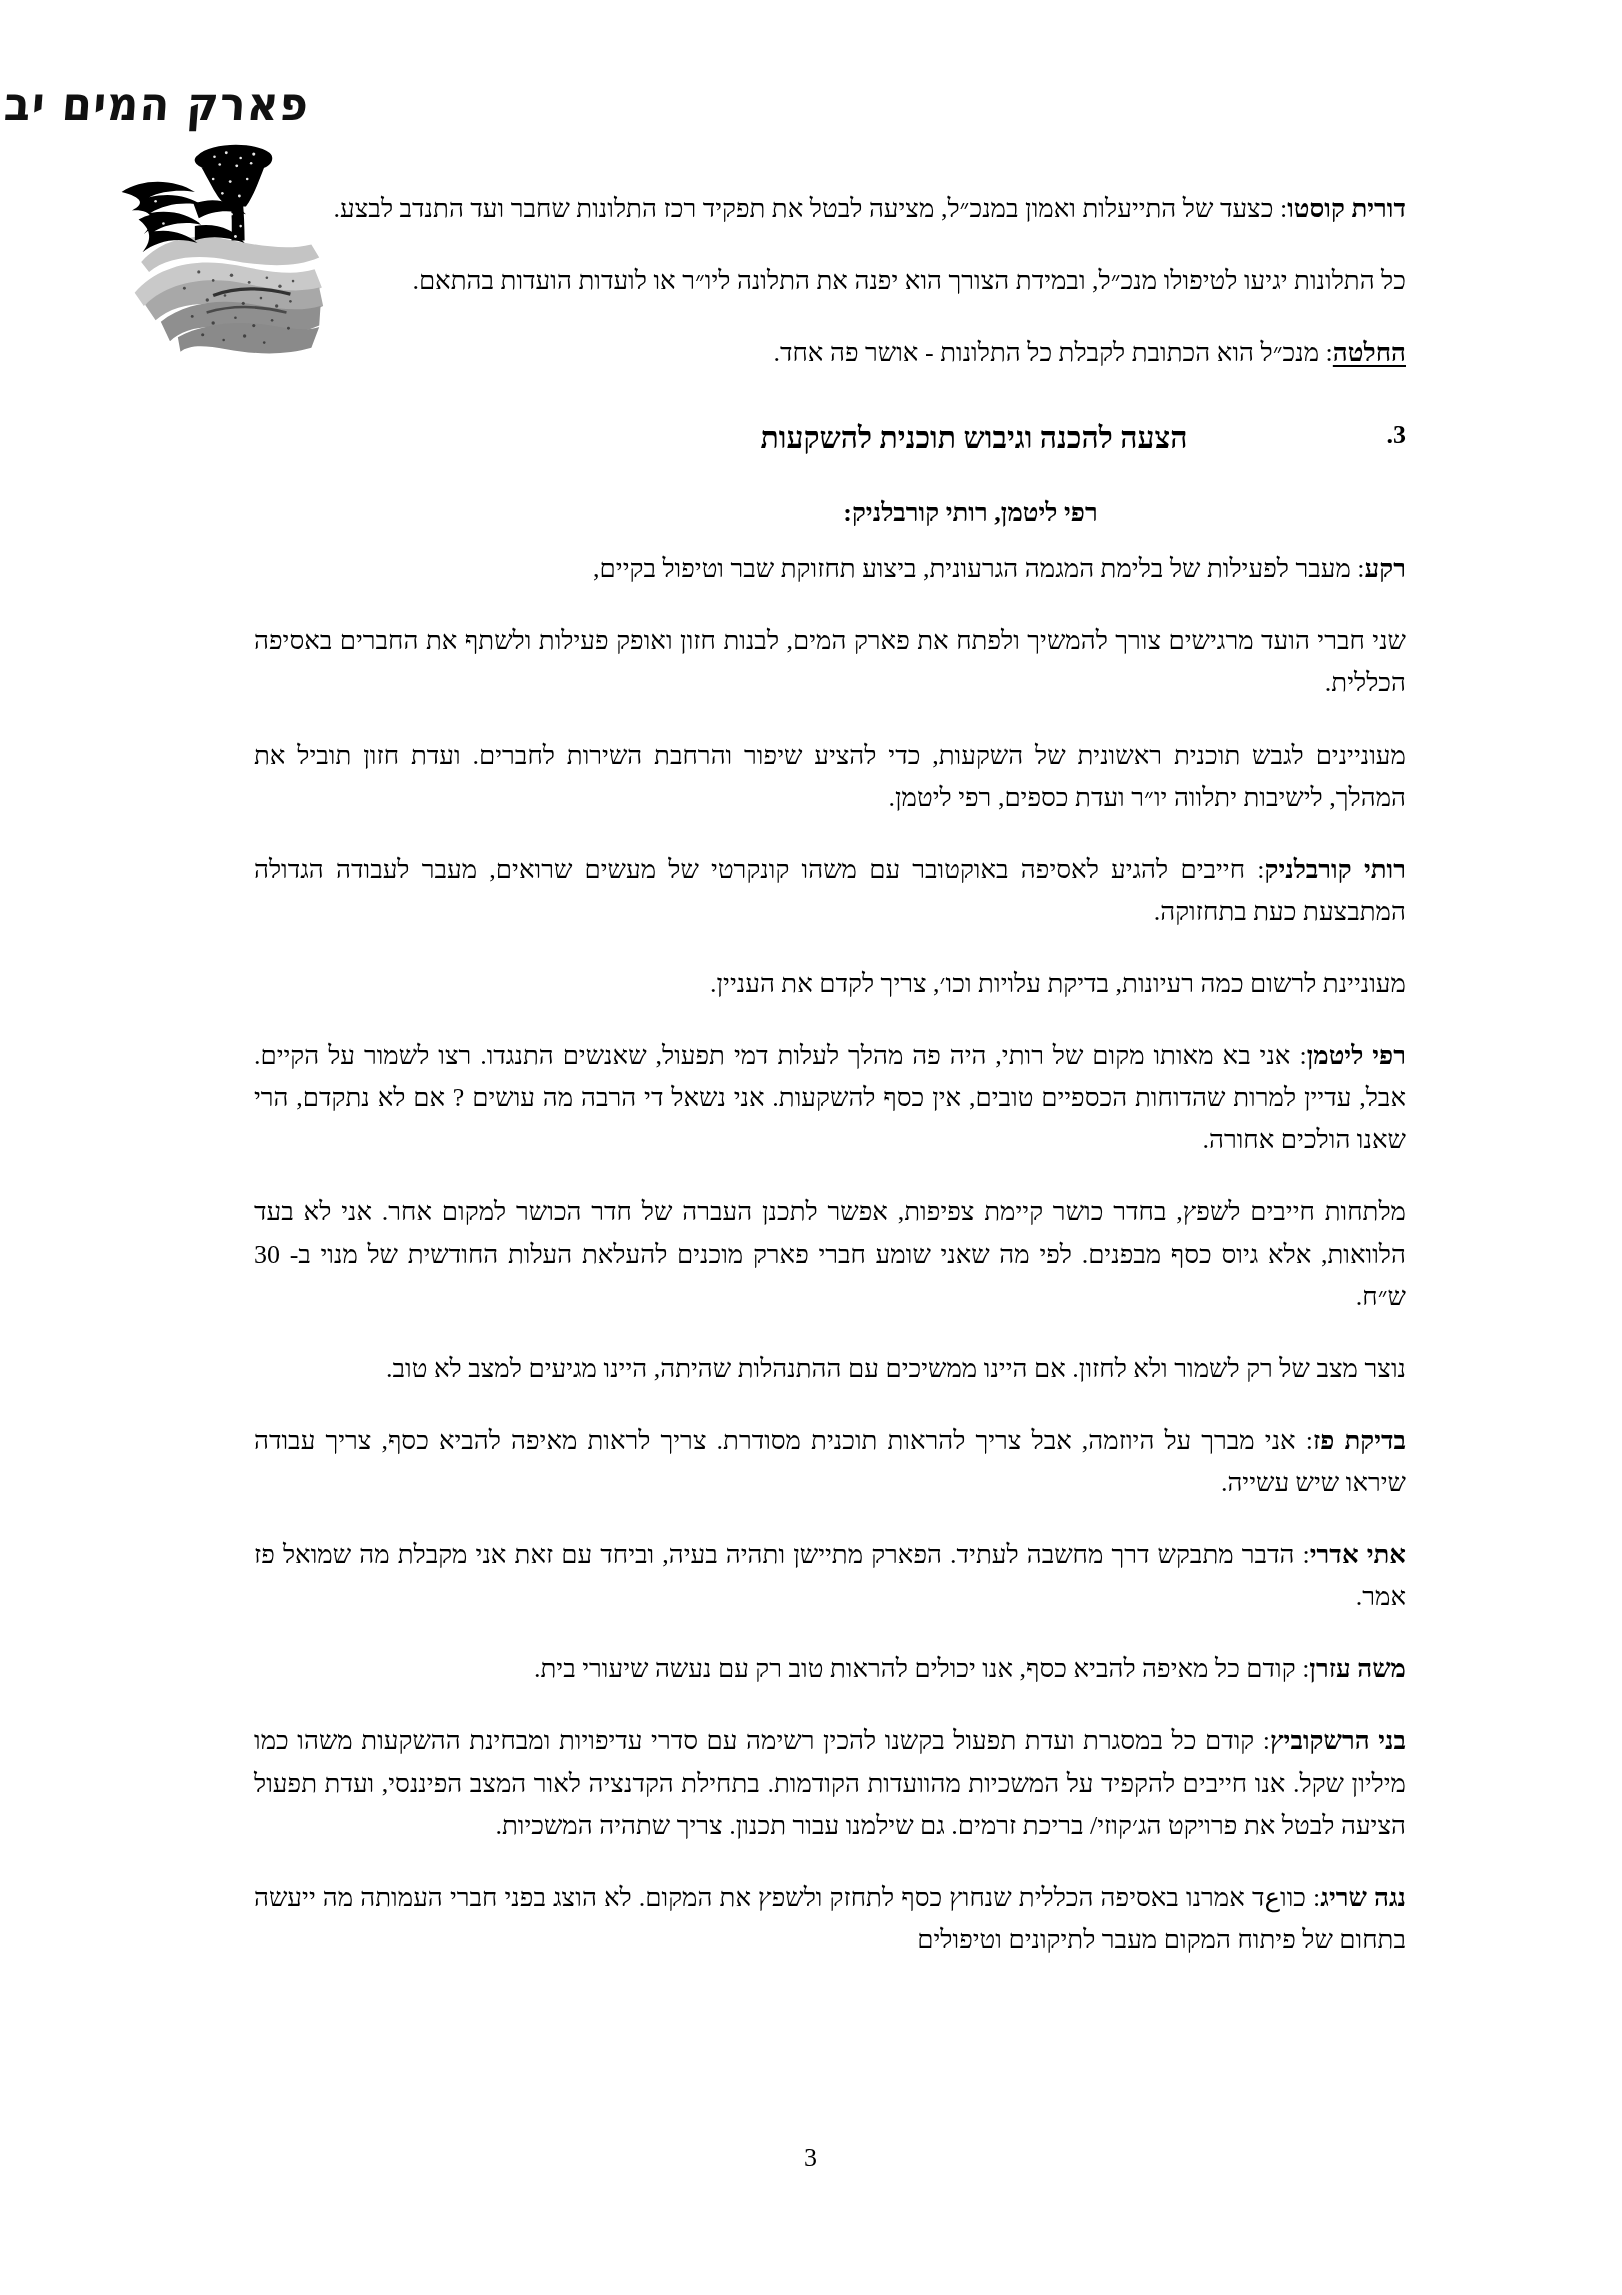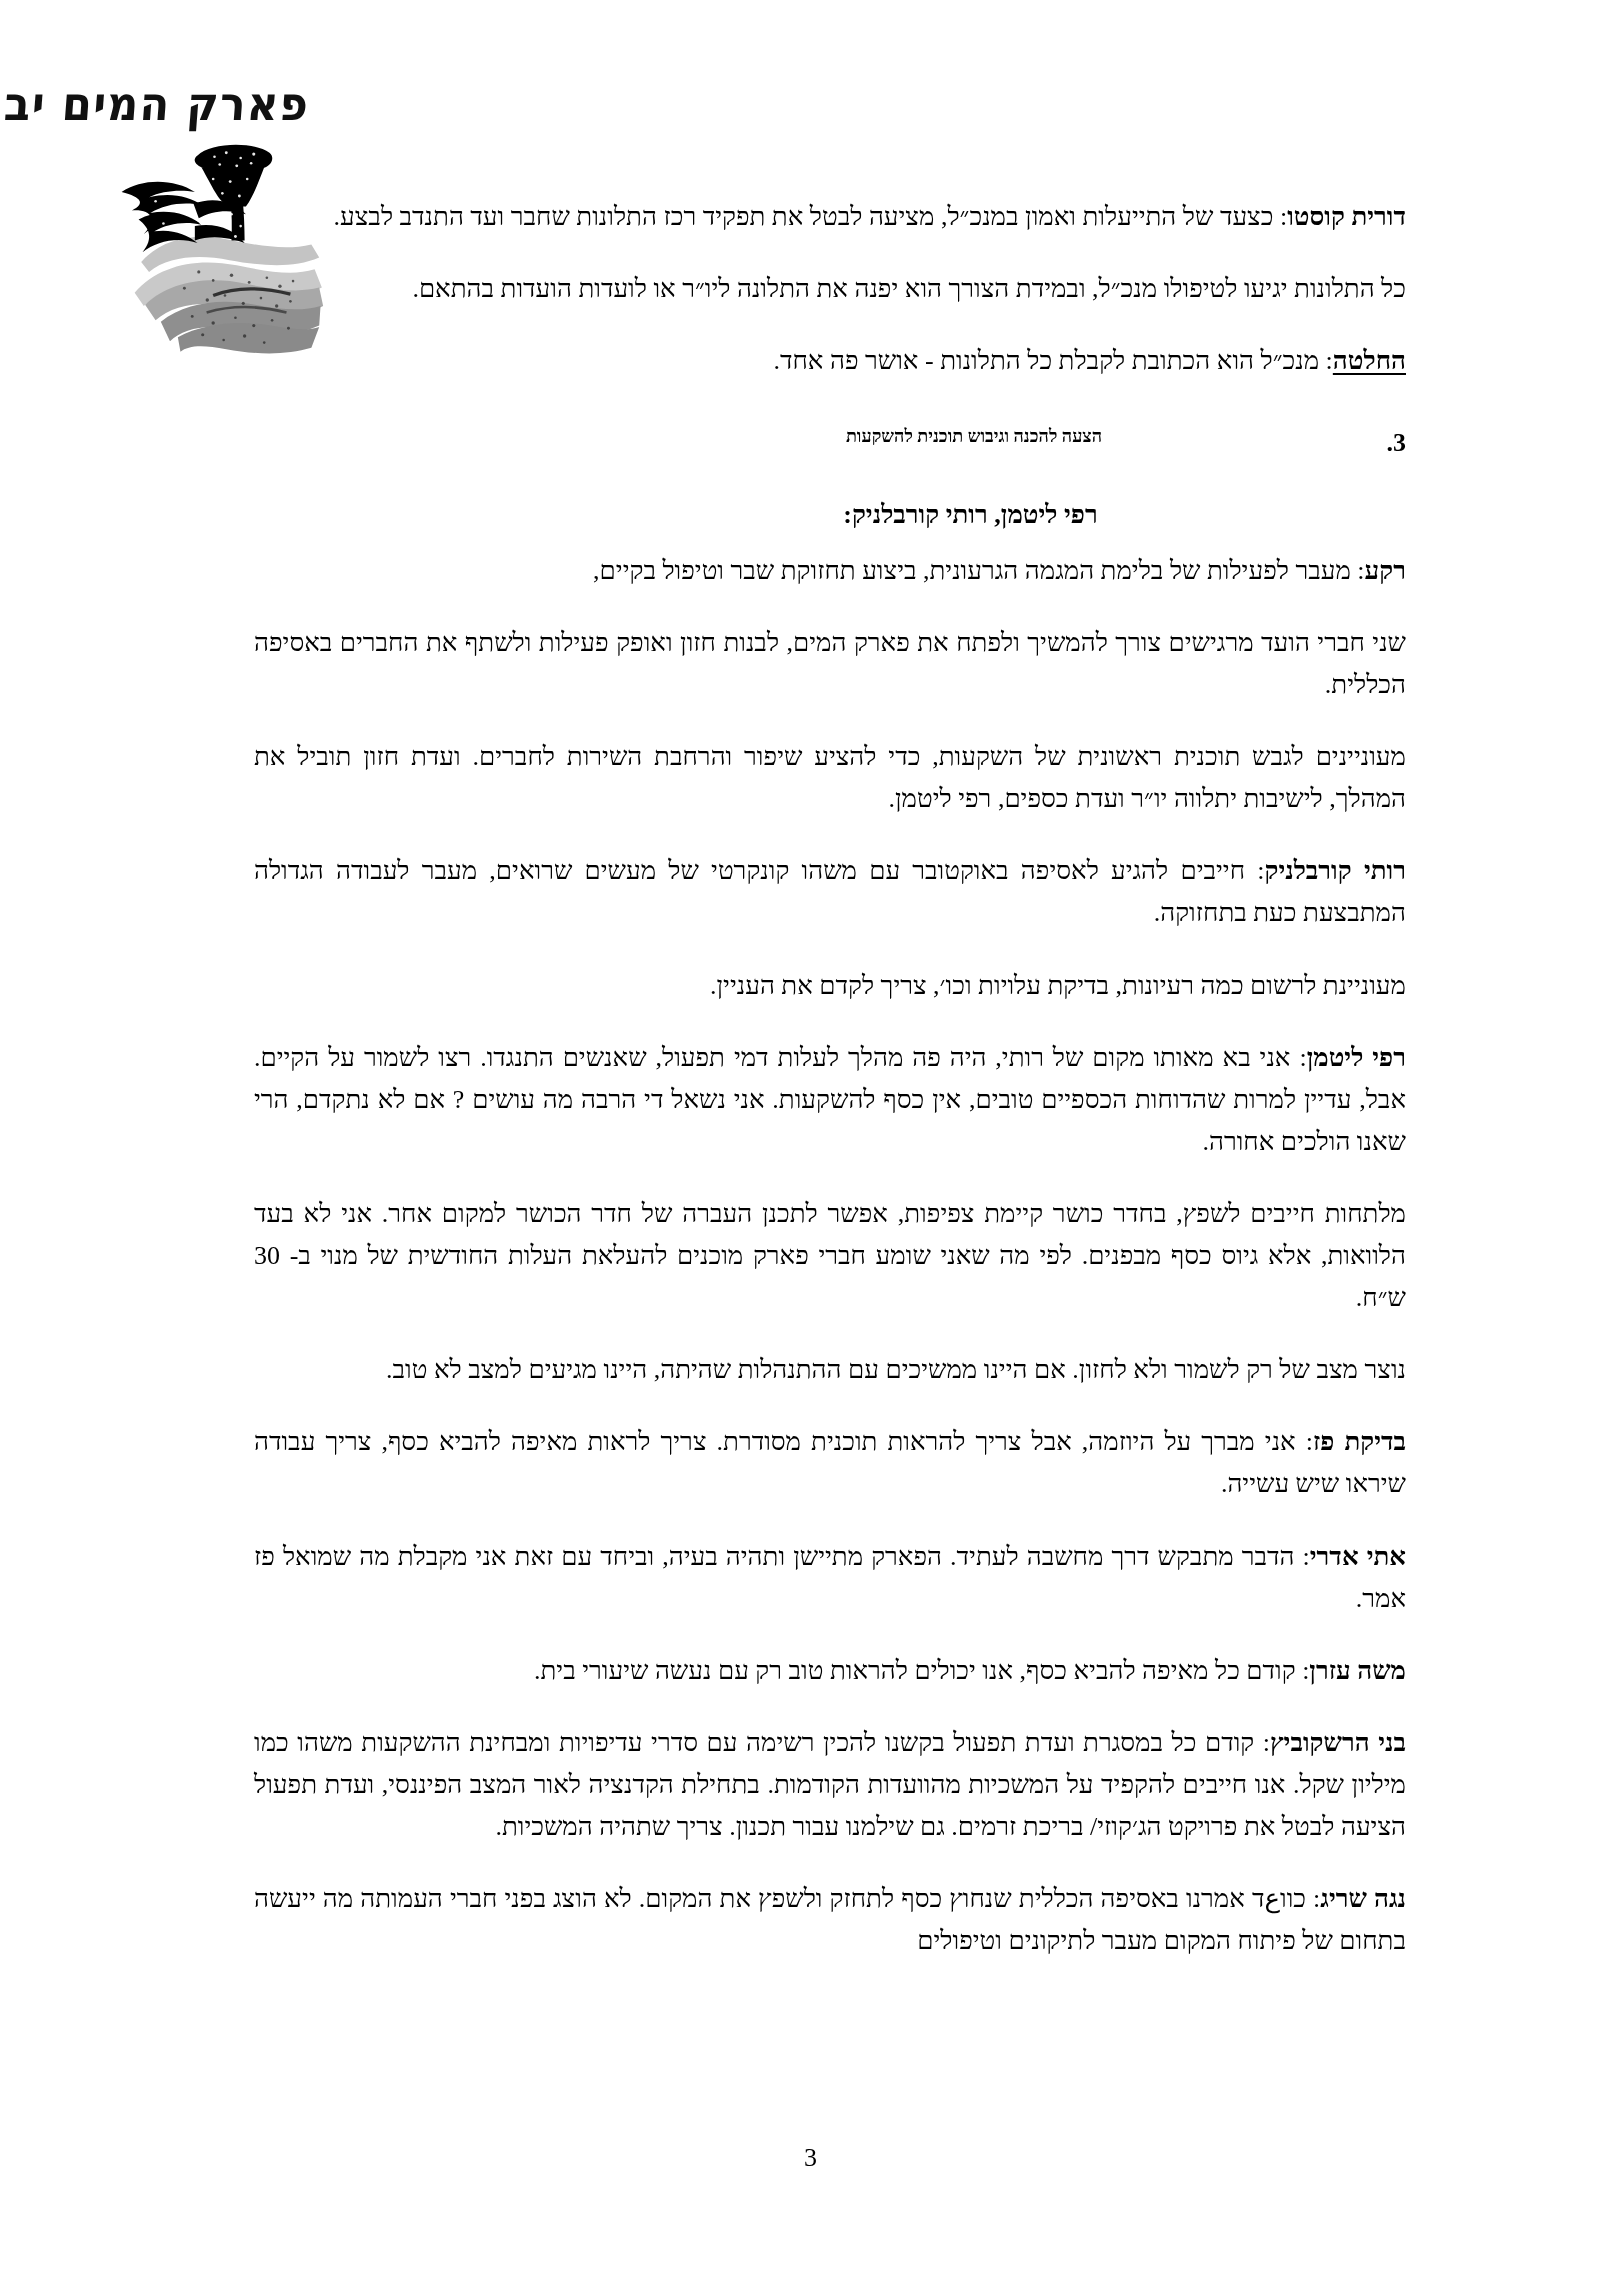--- a/index.html
+++ b/index.html
@@ -48,21 +48,21 @@
     top: 62px;
     right: -5.2px;
     width: 216px;
     height: 216px;
   }
   .logo-mark svg { display: block; width: 100%; height: 100%; }
 
   
   .body-col {
     position: absolute;
-    top: 196px;
+    top: 188px;
     right: 216px;
     width: 1152px;
   }
   p.para {
     margin: 0 0 30px 0;
     font-size: 26px;
     line-height: 1.62;
     text-align: justify;
     text-align-last: right;
     direction: rtl;
@@ -89,21 +89,21 @@
     direction: rtl;
   }
   .numbered .num {
     font-size: 26px;
     font-weight: 700;
     line-height: 1.62;
     min-width: 30px;
     text-align: right;
   }
   .numbered .heading-text {
-    font-size: 18px;
+    font-size: 30px;
     font-weight: 700;
     line-height: 1.62;
     flex: 1;
     text-align: center;
     padding-left: 340px;
     box-sizing: border-box;
   }
 
   .sub-heading {
     margin: 0 0 14px 0;

